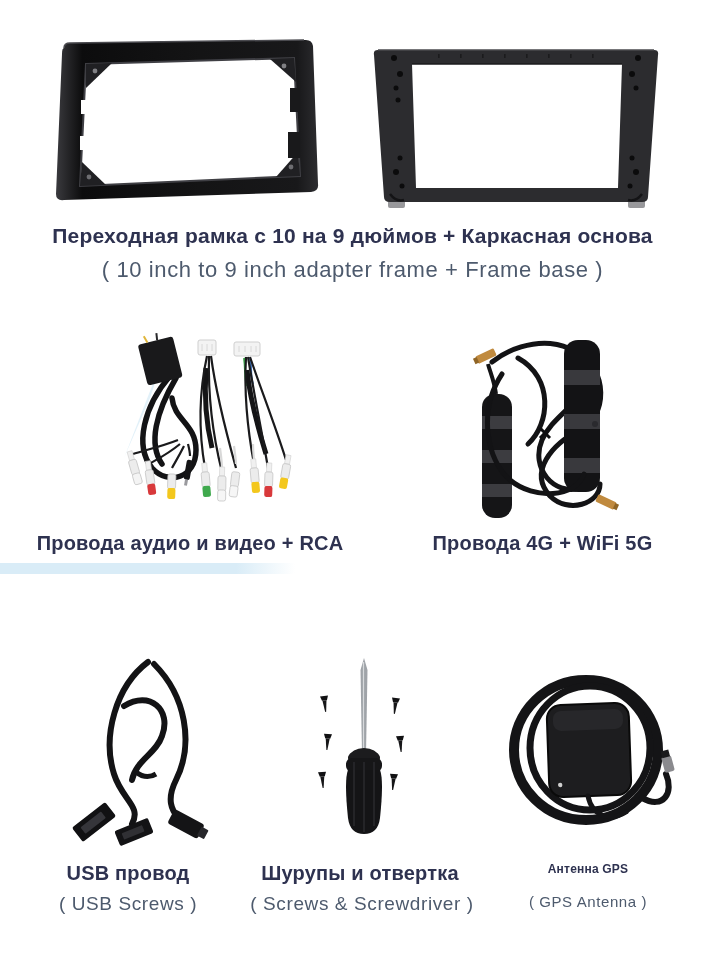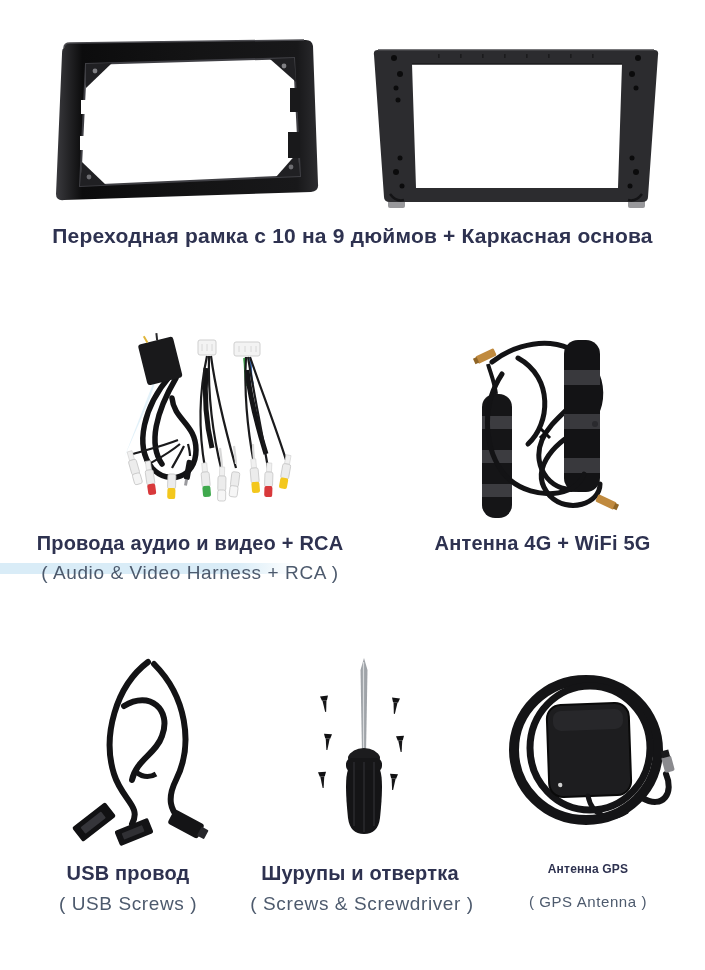--- a/index.html
+++ b/index.html
@@ -92,20 +92,21 @@
           <rect x="180" y="12" width="1.6" height="4"></rect>
         <rect x="202" y="12" width="1.6" height="4"></rect>
           <rect x="224" y="12" width="1.6" height="4"></rect>
       </g>
       <path d="M22,152 q6,8 14,6" stroke="#141416" stroke-width="2.5" fill="none"></path>
       <path d="M274,152 q-6,8 -14,6" stroke="#141416" stroke-width="2.5" fill="none"></path>
     </svg>
   </div>
 
   <div class="t-ru" style="left:0;width:705px;top:224px;font-size:21px">Переходная рамка с 10 на 9 дюймов + Каркасная основа</div>
+  <div class="t-en" style="left:0;width:705px;top:257px;font-size:22px">( 10 inch to 9 inch adapter frame + Frame base )</div>
 
   <div class="stripe"></div>
 
   <div class="ph" style="left:108px;top:328px;width:204px;height:194px">
     <svg viewBox="0 0 204 194" xmlns="http://www.w3.org/2000/svg">
       <polygon points="58,22 16,130 42,70" fill="#e2f1f9"></polygon>
 
       <g fill="none" stroke="#131315" stroke-width="5.5" stroke-linecap="round">
         <path d="M62,48 C36,78 26,118 44,140 C60,158 88,150 88,122 C88,96 66,92 64,70"></path>
         <path d="M68,50 C48,84 40,116 54,136"></path>
@@ -239,23 +240,22 @@
       <g transform="translate(148,174) rotate(25)">
         <rect x="-10" y="-4" width="20" height="8" rx="1.5" fill="#c08a3e"></rect>
         <rect x="9" y="-3" width="4" height="6" fill="#8f6526"></rect>
       </g>
 
       <path d="M82,100 l10,10 M92,100 l-10,10" stroke="#0e0e10" stroke-width="3"></path>
     </svg>
   </div>
 
   <div class="t-ru" style="left:10px;width:360px;top:532px;font-size:20px">Провода аудио и видео + RCA</div>
-  <div class="t-en" style="left:10px;width:360px;top:562px;font-size:19px">( Audio &amp; Video Harness + RCA )</div>
-
-  <div class="t-ru" style="left:400px;width:285px;top:532px;font-size:20px">Антенна 4G + WiFi 5G</div>
+
+  <div class="t-ru" style="left:400px;width:285px;top:532px;font-size:20px">Провода 4G + WiFi 5G</div>
 
   <div class="ph" style="left:58px;top:652px;width:184px;height:198px">
     <svg viewBox="0 0 184 198" xmlns="http://www.w3.org/2000/svg">
       <g fill="none" stroke="#131315" stroke-width="6" stroke-linecap="round">
         <path d="M90,10 C58,34 44,84 56,122 C64,148 84,154 74,172"></path>
         <path d="M96,12 C128,44 136,92 118,128 C108,148 114,158 120,166"></path>
         <path d="M66,54 C92,38 114,58 104,84 C98,102 78,108 74,128"></path>
       </g>
       <path d="M78,120 q10,8 20,2" stroke="#131315" stroke-width="5" fill="none"></path>
 

